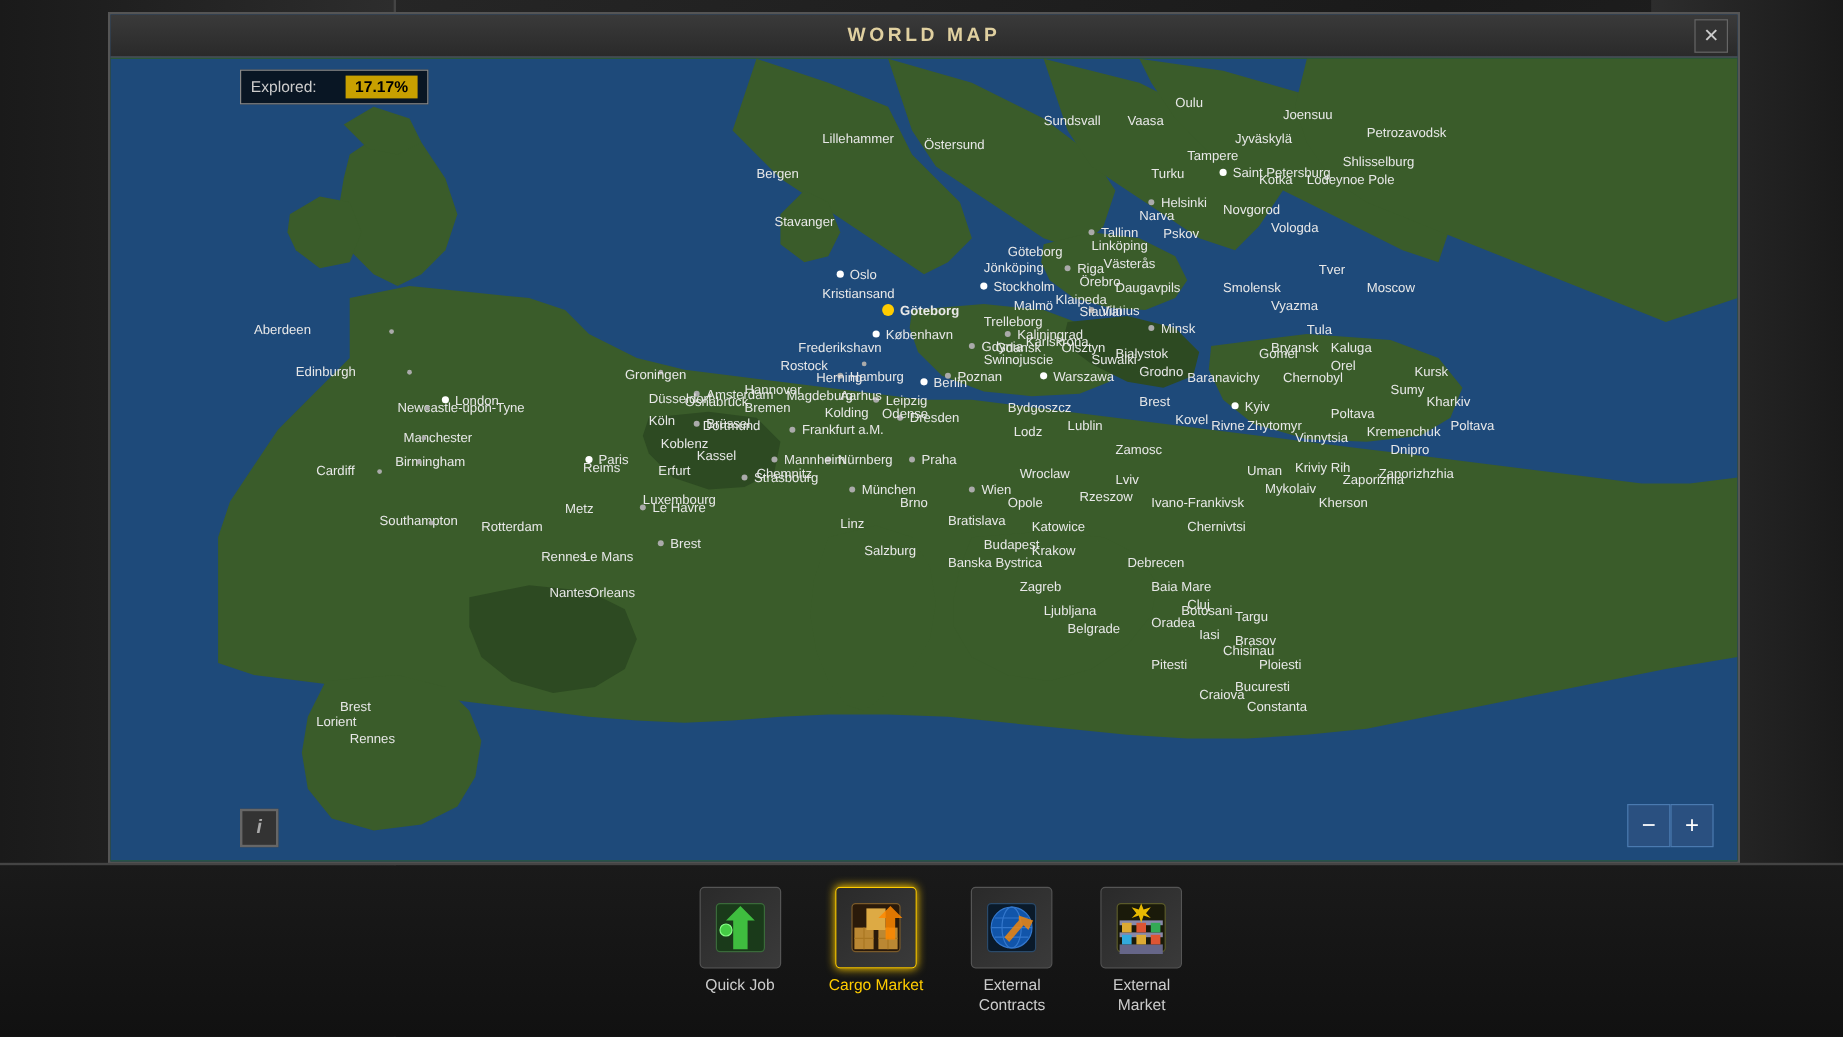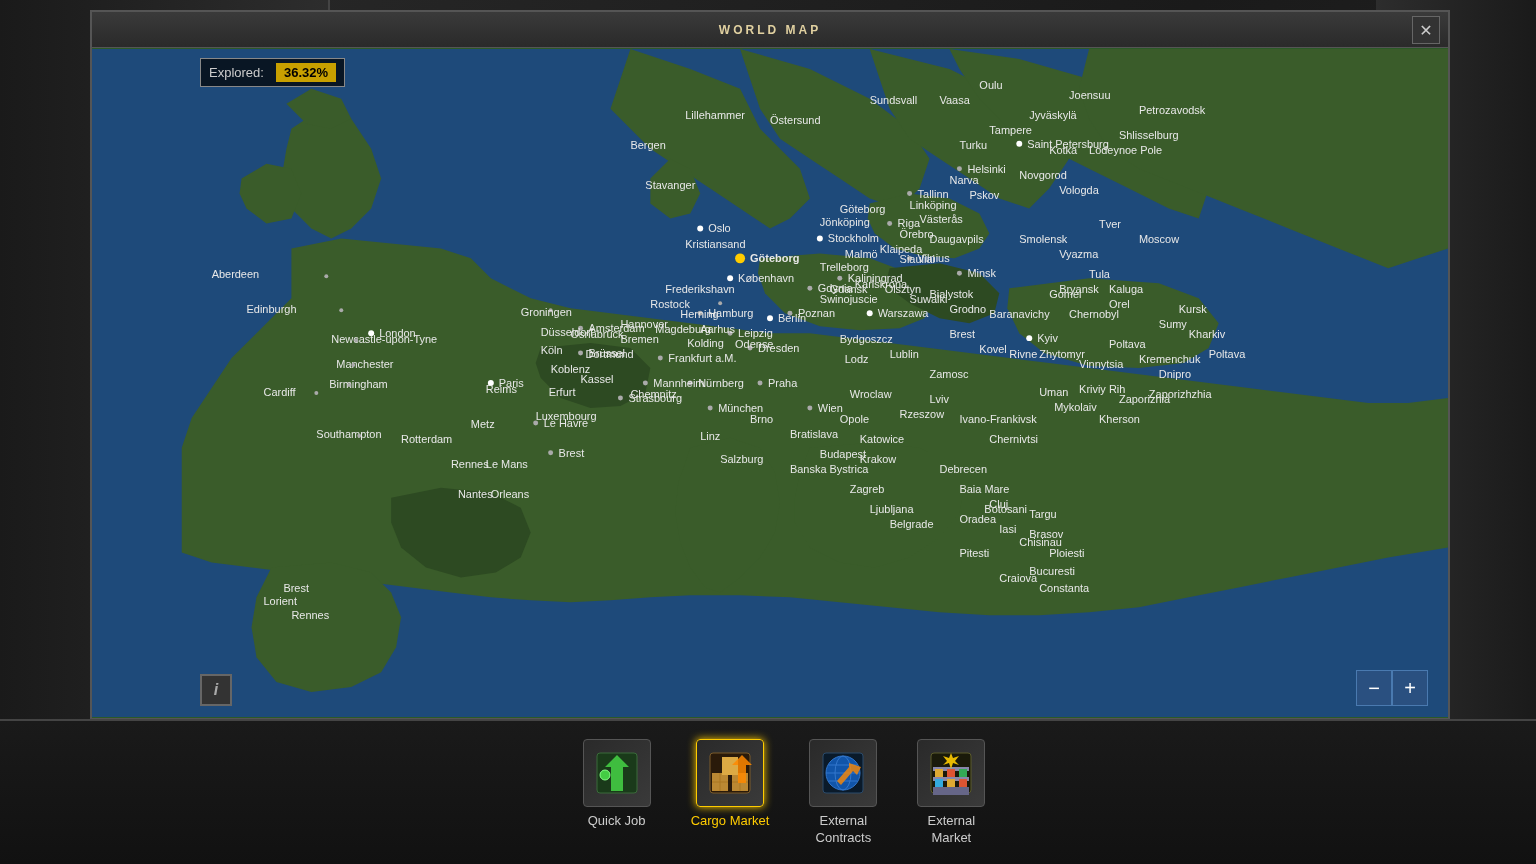--- a/index.html
+++ b/index.html
@@ -52,21 +52,21 @@
       height: 36px;
       background: linear-gradient(180deg, #3a3a3a 0%, #2a2a2a 100%);
       display: flex;
       align-items: center;
       justify-content: center;
       border-bottom: 1px solid #555;
       z-index: 10;
     }
     .map-title {
       color: #e0d0a0;
-      font-size: 12px;
+      font-size: 16px;
       font-weight: bold;
       letter-spacing: 3px;
       text-transform: uppercase;
     }
     .close-btn {
       position: absolute;
       right: 8px;
       top: 4px;
       width: 28px; height: 28px;
       background: #333;
@@ -100,21 +100,21 @@
     .explored-badge {
       position: absolute;
       top: 46px;
       left: 108px;
       z-index: 20;
       display: flex;
       align-items: center;
       background: rgba(0,0,0,0.7);
       border: 1px solid #888;
       padding: 4px 8px;
-      gap: 12px;
+      gap: 24px;
     }
     .explored-label {
       color: #ccc;
       font-size: 13px;
     }
     .explored-value {
       background: #c8a000;
       color: #000;
       font-weight: bold;
       font-size: 13px;
@@ -598,21 +598,21 @@
       <text class="city-text" x="820" y="255">Suwalki</text>
 
       <text class="city-text" x="192" y="545">Brest</text>
       <text class="city-text" x="200" y="572">Rennes</text>
       <text class="city-text" x="172" y="558">Lorient</text>
     </svg>
   </div>
 
   <div class="explored-badge">
     <span class="explored-label">Explored:</span>
-    <span class="explored-value">36.32%</span>
+    <span class="explored-value">17.17%</span>
   </div>
 
   <div class="info-btn">i</div>
 
   <div class="zoom-controls">
     <div class="zoom-btn">−</div>
     <div class="zoom-btn">+</div>
   </div>
 </div>
 

